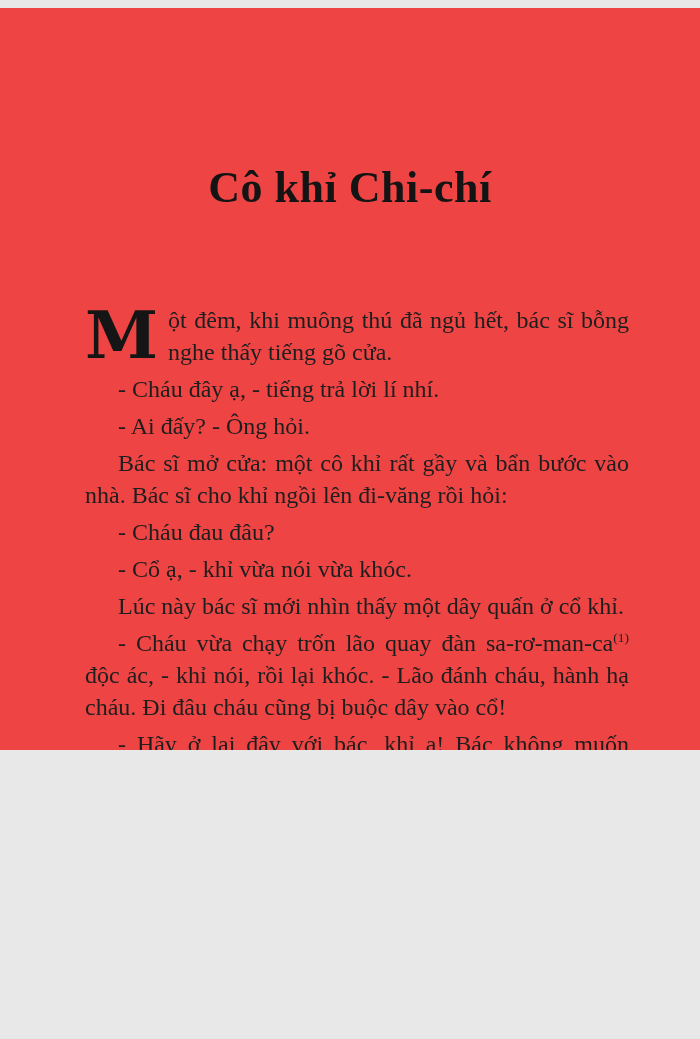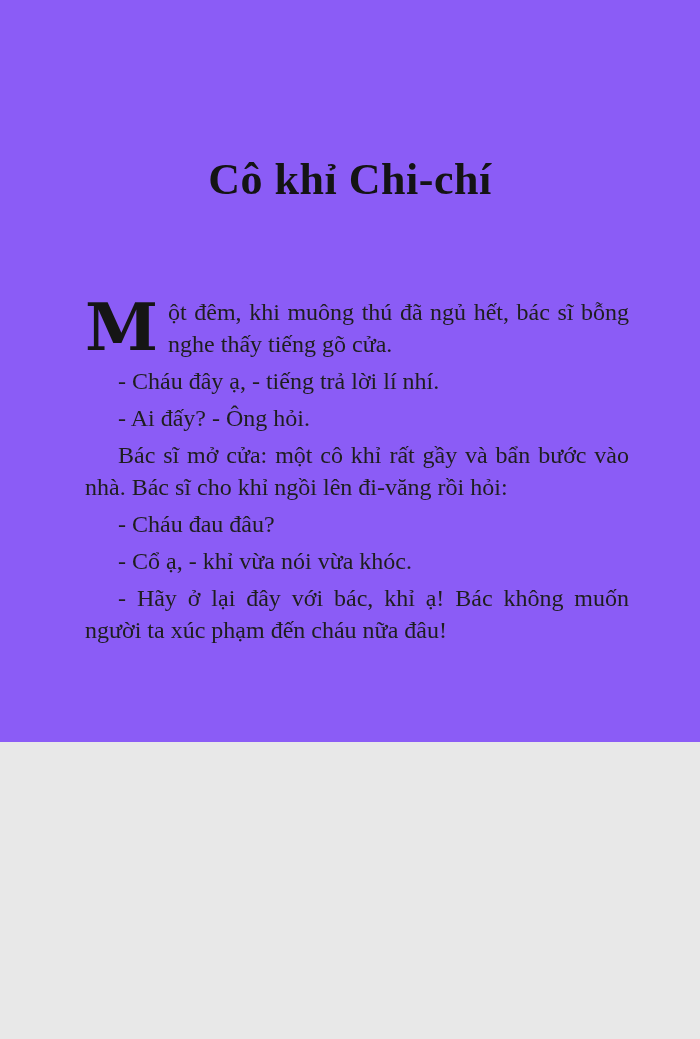--- a/index.html
+++ b/index.html
@@ -1,24 +1,24 @@
 <!DOCTYPE html>
 <html><head>
 <meta charset="utf-8">
 <style>
   html, body { margin: 0; padding: 0; background: #e8e8e8; }
   .page {
     position: relative;
     width: 700px;
     height: 742px;
-    background: #8b5cf6;
+    background: #ef4444;
     overflow: hidden;
     font-family: "Liberation Serif", serif;
     color: #1e1e1e;
-    margin: 0 auto;
+    margin: 8px auto;
   }
 
   .title {
     position: absolute;
     top: 154px;
     left: 0;
     width: 100%;
     margin: 0;
     text-align: center;
     font-family: "Liberation Serif", serif;
@@ -132,20 +132,22 @@
 
   <div class="body-text">
     <p class="para first">
       <span class="dropcap">M</span><span>ột đêm, khi muông thú đã ngủ hết, bác sĩ bỗng nghe thấy tiếng gõ cửa.</span>
     </p>
     <p class="para">- Cháu đây ạ, - tiếng trả lời lí nhí.</p>
     <p class="para">- Ai đấy? - Ông hỏi.</p>
     <p class="para">Bác sĩ mở cửa: một cô khỉ rất gầy và bẩn bước vào nhà. Bác sĩ cho khỉ ngồi lên đi-văng rồi hỏi:</p>
     <p class="para">- Cháu đau đâu?</p>
     <p class="para">- Cổ ạ, - khỉ vừa nói vừa khóc.</p>
+    <p class="para">Lúc này bác sĩ mới nhìn thấy một dây quấn ở cổ khỉ.</p>
+    <p class="para"><span>- Cháu vừa chạy trốn lão quay đàn sa-rơ-man-ca</span><sup class="fn-ref">(1)</sup><span> độc ác, - khỉ nói, rồi lại khóc. - Lão đánh cháu, hành hạ cháu. Đi đâu cháu cũng bị buộc dây vào cổ!</span></p>
     <p class="para">- Hãy ở lại đây với bác, khỉ ạ! Bác không muốn người ta xúc phạm đến cháu nữa đâu!</p>
   </div>
 
   <div class="footnote">
     <div class="fn-rule"></div>
     <div class="fn-text">
       <span>(1) Sa-rơ-man-ca là tên một đàn hộp có dây đeo vai của những người hát rong.</span><br>
       <span>- ND</span>
     </div>
   </div>

